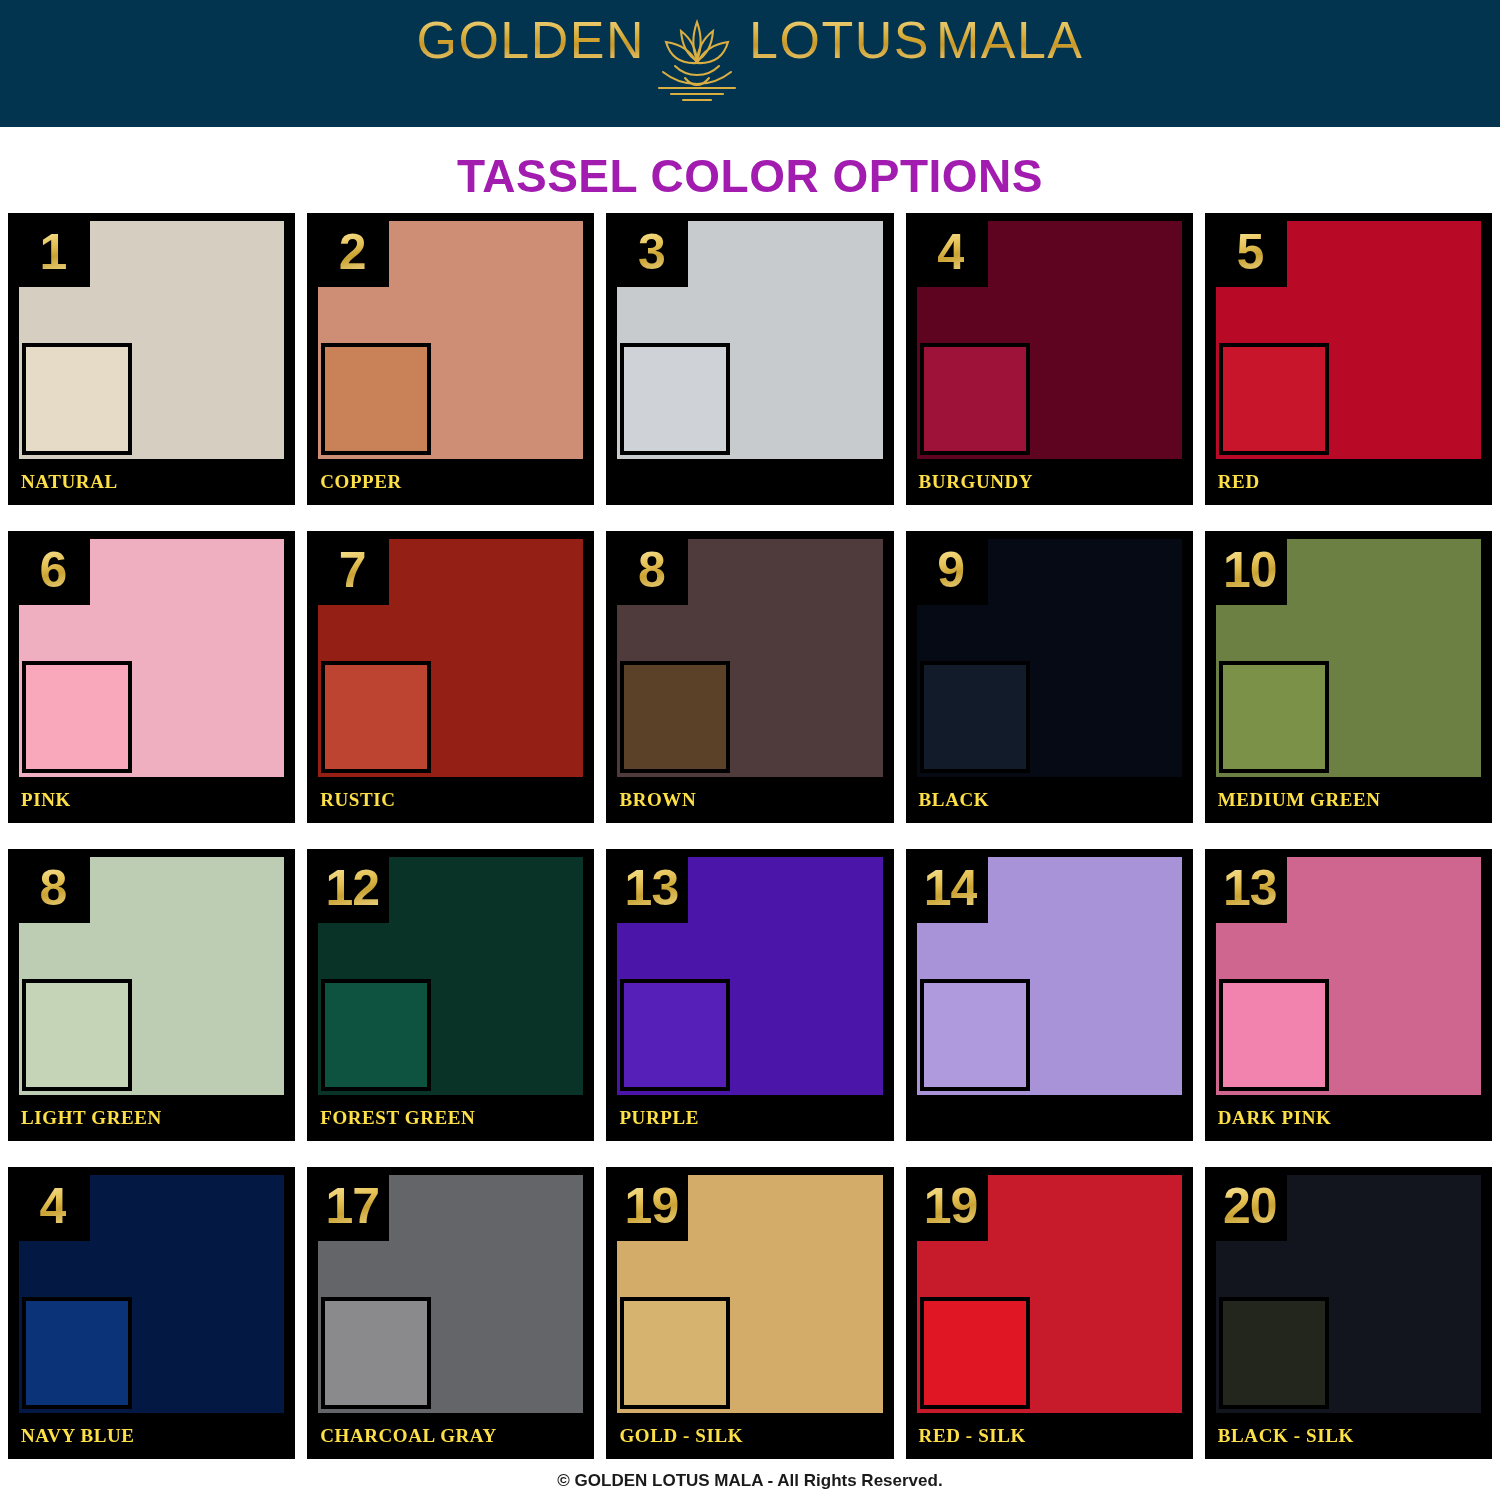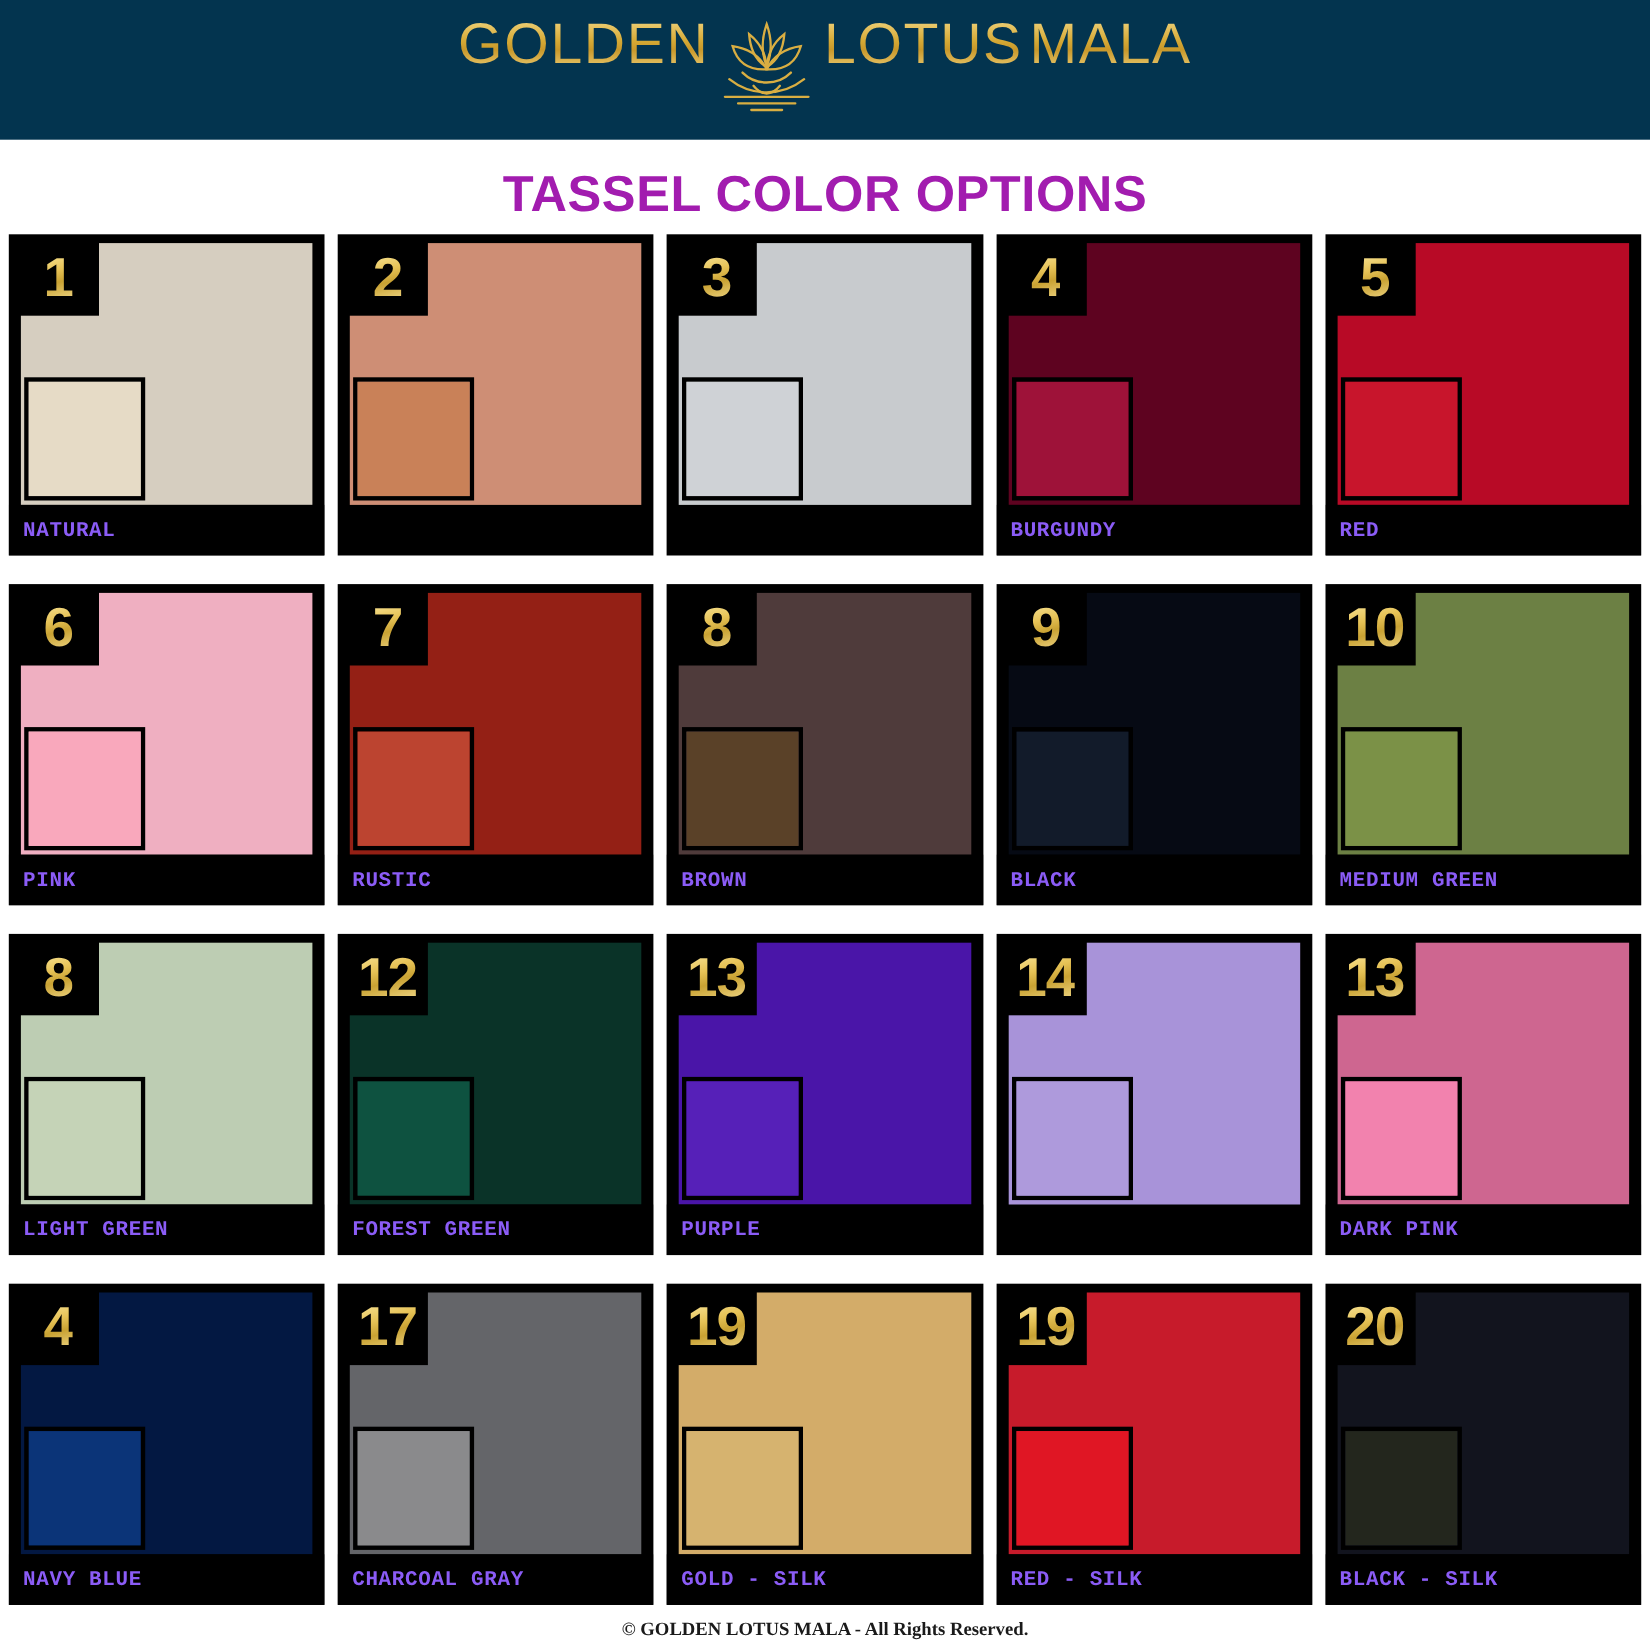--- a/index.html
+++ b/index.html
@@ -186,35 +186,35 @@
     background: #000000;
     display: flex;
     align-items: center;
     padding-left: 13px;
     z-index: 4;
   }
   .label span {
     font-size: 19px;
     font-weight: bold;
     letter-spacing: 0.6px;
-    color: #8b5cf6;
-    font-family: Liberation Mono, monospace;
+    color: #fde047;
+    font-family: Liberation Serif, serif;
     text-transform: uppercase;
     white-space: nowrap;
   }
 
   
   .footer {
     width: 1500px;
     text-align: center;
     padding-top: 12px;
     font-size: 17px;
     font-weight: bold;
     color: #1a1a1a;
-    font-family: Liberation Serif, serif;
+    font-family: Liberation Sans, sans-serif;
   }
 </style>
 </head>
 <body>
 
 <div id="page">
 
   <div class="header-band">
     <div class="logo">
       <span class="logo-word">Golden</span>
@@ -258,20 +258,23 @@
         </div>
       </div>
       <div class="card">
         <div class="swatch-field" style="background: rgb(206, 142, 117);"></div>
         <div class="num-badge">
           <span class="num">2</span>
         </div>
         <div class="thread">
           <div class="tex vert" style="background: rgb(201, 129, 88); background-blend-mode: normal;"></div>
         </div>
+        <div class="label">
+          <span>COPPER</span>
+        </div>
       </div>
       <div class="card">
         <div class="swatch-field" style="background: rgb(200, 203, 206);"></div>
         <div class="num-badge">
           <span class="num">3</span>
         </div>
         <div class="thread">
           <div class="tex vert" style="background: rgb(207, 210, 214); background-blend-mode: normal;"></div>
         </div>
       </div>

